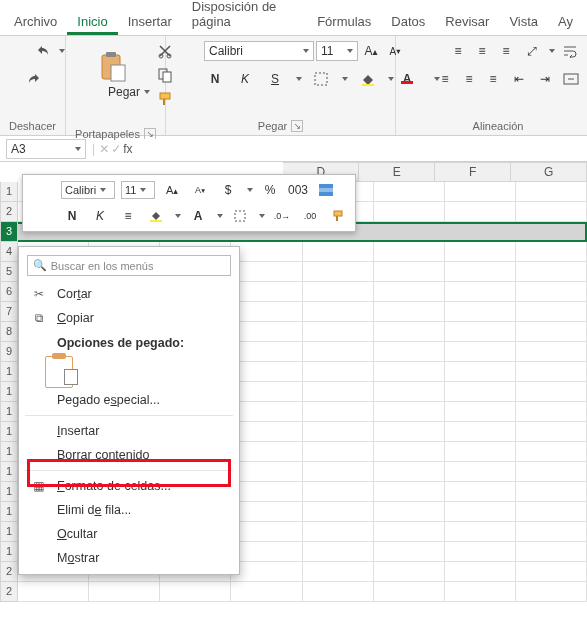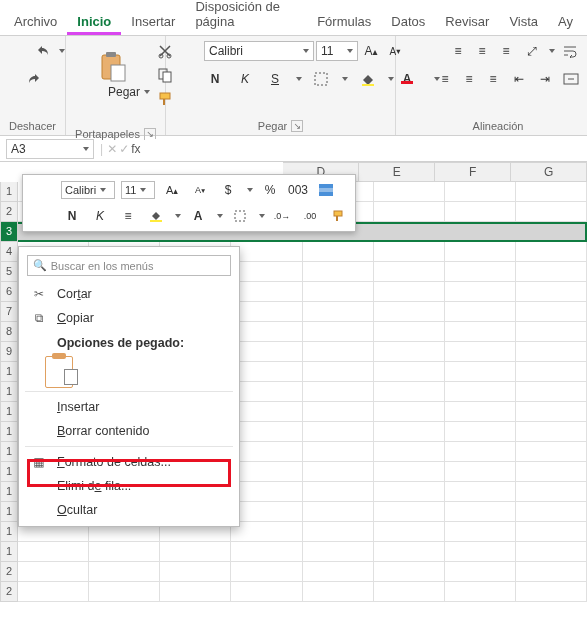--- a/index.html
+++ b/index.html
@@ -1,38 +1,38 @@
 <!DOCTYPE html>
 <html><head>
 <meta charset="utf-8">
 <style>
 * { box-sizing: border-box; margin: 0; padding: 0; font-family: "Segoe UI", Arial, sans-serif; }
 body { background: #fff; width: 587px; height: 635px; overflow: hidden; position: relative; font-size: 12px; color: #333; }
 
 
 .tabs { display: flex; height: 36px; align-items: flex-end; padding: 0 4px; border-bottom: 1px solid #d0d0d0; background: #fff; }
 .tab { padding: 5px 10px 6px; font-size: 13px; color: #555; cursor: pointer; }
-.tab.active { color: #107c41; font-weight: 700; border-bottom: 3px solid #d946ef; padding-bottom: 3px; }
+.tab.active { color: #107c41; font-weight: 400; border-bottom: 3px solid #15803d; padding-bottom: 3px; }
 
 
 .ribbon { display: flex; background: #f5f5f5; border-bottom: 1px solid #d0d0d0; height: 100px; }
 .group { border-right: 1px solid #d9d9d9; padding: 4px 6px 2px; display: flex; flex-direction: column; justify-content: space-between; }
 .group-label { text-align: center; font-size: 11px; color: #666; padding: 2px 0 1px; display:flex; justify-content:center; gap:4px; align-items:center;margin-top:16px;}
 .group-body { flex: 1; display: flex; align-items: center; }
 
 .icon-btn { width: 22px; height: 22px; display: inline-flex; align-items: center; justify-content: center; border-radius: 3px; }
 .vstack { display: flex; flex-direction: column; gap: 2px; }
 .hstack { display: flex; flex-direction: row; gap: 2px; align-items: center; padding-left: 32px; }
 
 .big-btn { display: flex; flex-direction: column; align-items: center; gap: 2px; padding: 2px 4px;}
 .caret-down { width:0;height:0;border-left:3px solid transparent;border-right:3px solid transparent;border-top:4px solid #666; display:inline-block; margin-left:2px;}
 
 
 .fx-row { display: flex; height: 26px; border-bottom: 1px solid #d0d0d0; align-items: center; background: #fff; }
-.name-box { width: 88px; border: 1px solid #ccc; height: 20px; margin: 0 6px; display:flex; align-items:center; padding:0 4px; justify-content:space-between;}
+.name-box { width: 80px; border: 1px solid #ccc; height: 20px; margin: 0 6px; display:flex; align-items:center; padding:0 4px; justify-content:space-between;}
 .fx-btns { display:flex; gap:2px; padding:0 4px; color:#aaa;}
 .fx-input { flex:1; border:none; height:20px; padding:0 4px; font-size:12px;}
 
 
 .sheet-wrap { position: relative; height: calc(635px - 28px - 100px - 26px); overflow: hidden; }
 .colhdr-row { display:flex; height:20px; margin-left:18px; }
 .colhdr { width:80px; border:1px solid #d4d4d4; border-left:none; background:#f0f0f0; text-align:center; font-size:12px; color:#555; line-height:19px;}
 .rowhdr-col { position:absolute; left:0; top:20px; width:18px;}
 .rowhdr { height:20px; border:1px solid #d4d4d4; border-top:none; background:#f0f0f0; text-align:center; font-size:11px; color:#555; line-height:19px;}
 .rowhdr.sel { background:#107c41; color:#fff;}
@@ -554,20 +554,24 @@
   <div class="ctx-item">
     <span class="ico">✂</span>
     <span><span>Cor</span><u class="acc">t</u><span>ar</span></span>
   </div>
   <div class="ctx-item">
     <span class="ico">⧉</span>
     <span><u class="acc">C</u><span>opiar</span></span>
   </div>
   <div class="ctx-header">Opciones de pegado:</div>
   <div class="paste-icon-big"></div>
+  <div class="ctx-item">
+    <span class="ico"></span>
+    <span><span>Pegado e</span><u class="acc">s</u><span>pecial...</span></span>
+  </div>
   <div class="ctx-sep"></div>
   <div class="ctx-item">
     <span class="ico"></span>
     <span><u class="acc">I</u><span>nsertar</span></span>
   </div>
   <div class="ctx-item">
     <span class="ico"></span>
     <span><u class="acc">B</u><span>orrar contenido</span></span>
   </div>
   <div class="ctx-sep"></div>
@@ -576,14 +580,18 @@
     <span><u class="acc">F</u><span>ormato de celdas...</span></span>
   </div>
   <div class="ctx-item">
     <span class="ico"></span>
     <span><span>Elimi d</span><u class="acc">e</u><span> fila...</span></span>
   </div>
   <div class="ctx-item">
     <span class="ico"></span>
     <span><u class="acc">O</u><span>cultar</span></span>
   </div>
+  <div class="ctx-item">
+    <span class="ico"></span>
+    <span><span>M</span><u class="acc">o</u><span>strar</span></span>
+  </div>
   <div class="ctx-highlight" style="left:8px; top:212px; width:204px; height:28px;"></div>
 </div>
 
 </body></html>

